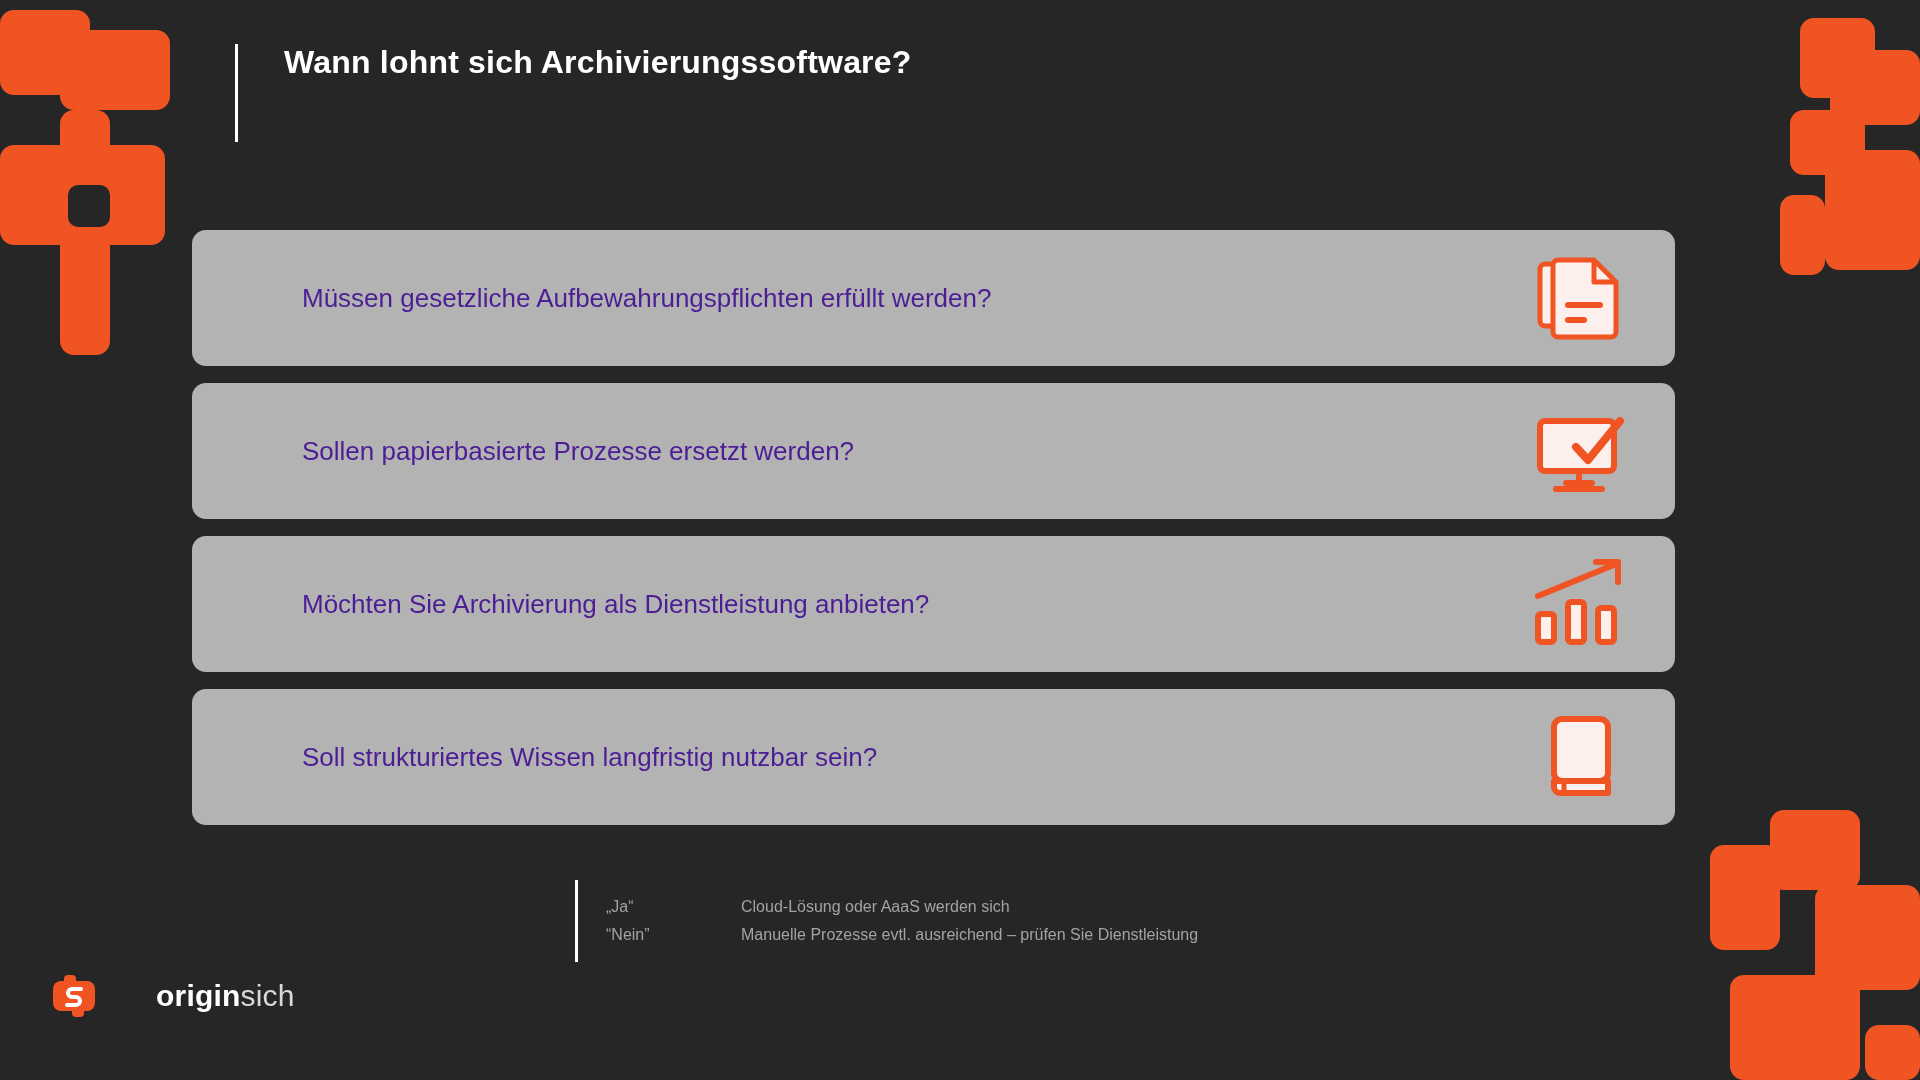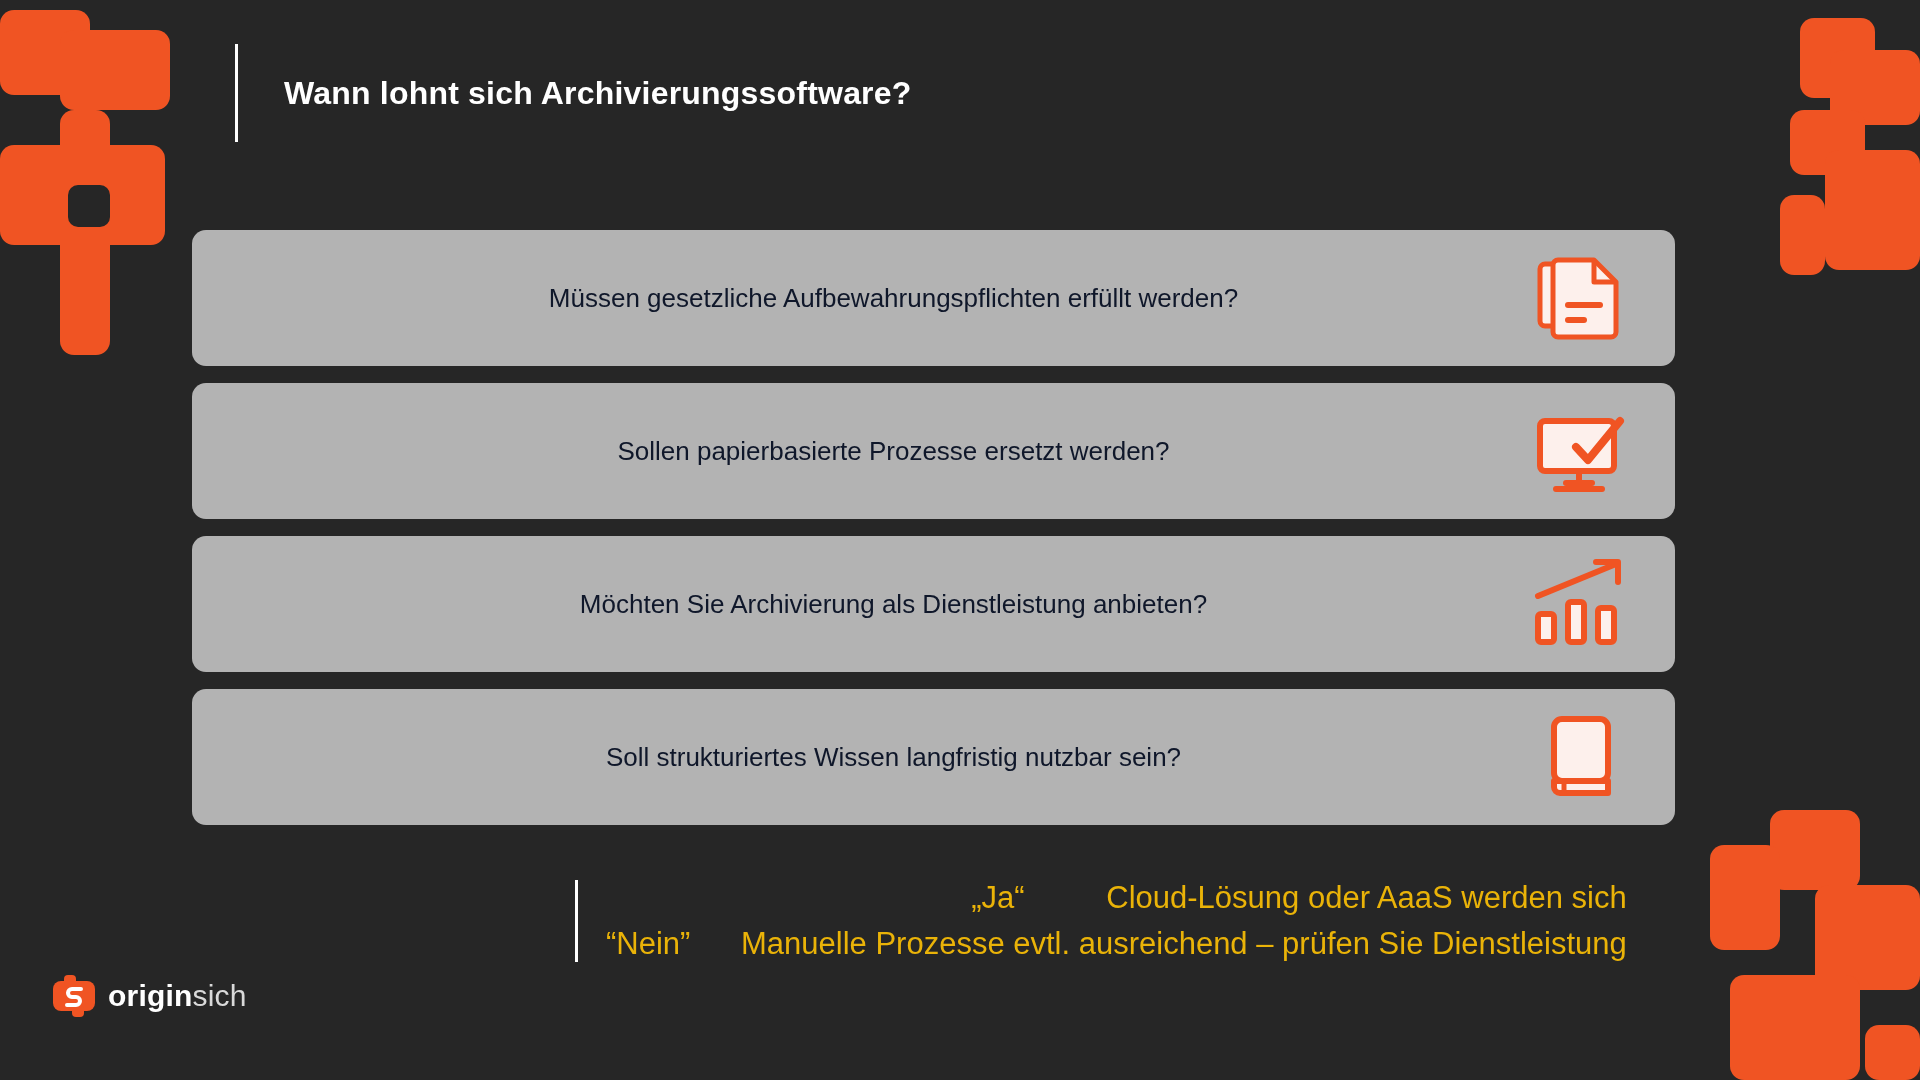--- a/index.html
+++ b/index.html
@@ -50,21 +50,21 @@
   .br-3 { right: 0px;   bottom: 90px;  width: 105px; height: 105px; border-radius: 14px; }
   .br-4 { right: 60px;  bottom: 0px;   width: 130px; height: 105px; border-radius: 14px; }
   .br-5 { right: 0px;   bottom: 0px;   width: 55px;  height: 55px;  border-radius: 14px; }
 
   
   .header {
     position: absolute;
     left: 235px;
     top: 44px;
     display: flex;
-    align-items: center;
+    align-items: flex-start;
   }
   .header-rule {
     width: 3px;
     height: 98px;
     background: #ffffff;
     margin-right: 46px;
   }
   .header-title {
     color: #ffffff;
     font-size: 32px;
@@ -83,25 +83,24 @@
   .row {
     position: relative;
     height: 136px;
     background: #b3b3b3;
     border-radius: 14px;
     margin-bottom: 17px;
     display: flex;
     align-items: center;
   }
   .row-text {
-    color: #0f172a;
+    color: #4c1d95;
     font-size: 26px;
     padding-left: 110px;
     flex: 1;
-    text-align: center;
   }
   .row-icon {
     width: 190px;
     display: flex;
     align-items: center;
     justify-content: center;
   }
 
   
   .legend {
@@ -118,24 +117,23 @@
     margin-right: 28px;
   }
   .legend-lines {
     display: flex;
     flex-direction: column;
     gap: 10px;
   }
   .legend-line {
     display: flex;
     align-items: baseline;
-    color: #eab308;
-    font-size: 31px;
+    color: #a3a3a3;
+    font-size: 16px;
     white-space: nowrap;
-    justify-content: flex-end;
   }
   .legend-key {
     width: 135px;
     flex: 0 0 135px;
   }
 
   
   .logo {
     position: absolute;
     left: 52px;
@@ -146,21 +144,21 @@
   .logo-mark {
     width: 44px;
     height: 44px;
     margin-right: 12px;
   }
   .logo-text {
     font-size: 30px;
     color: #d9d9d9;
     letter-spacing: .2px;
   }
-  .logo-text b { color: #ffffff; font-weight: bold; }
+  .logo-text b { color: #ffffff; font-weight: bold; margin-left: 48px; }
 </style>
 </head>
 <body>
 
 <div class="slide">
 
   <div>
     <div class="deco tl-1"></div>
     <div class="deco tl-2"></div>
     <div class="deco tl-4"></div>

